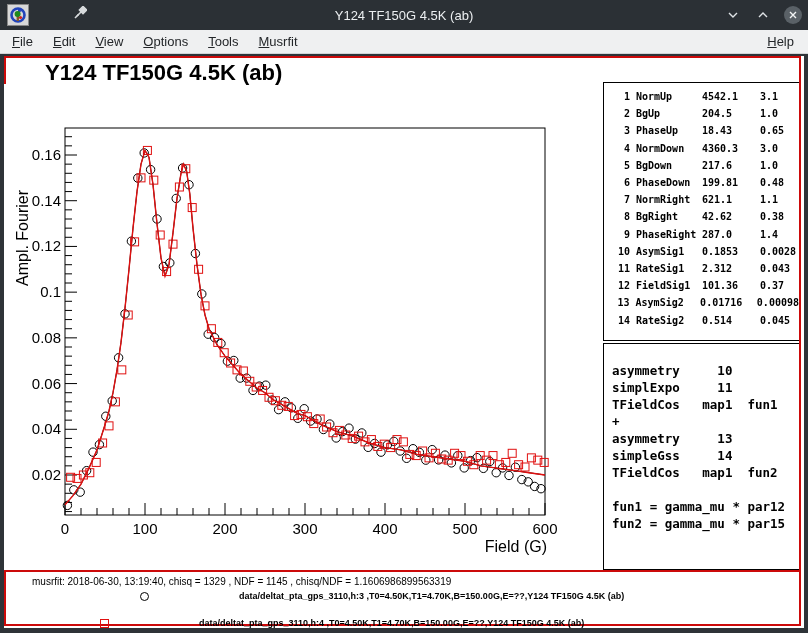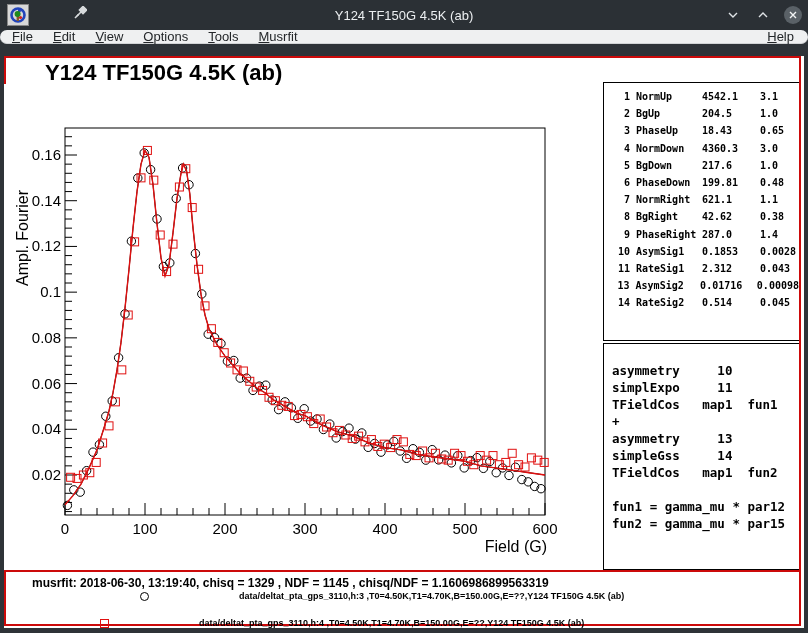--- a/index.html
+++ b/index.html
@@ -10,21 +10,21 @@
   
   #titlebar { position:absolute; left:0; top:0; width:808px; height:30px; background:#2b3035; display:flex; align-items:center; }
   #titlebar .appicon { width:22px; height:22px; margin-left:7px; background:#d8d8d8; border:1px solid #888; display:flex; align-items:center; justify-content:center; }
   #titlebar .pin { margin-left:44px; }
   #title-text { position:absolute; left:0; right:0; text-align:center; color:#eceff1; font-size:13px; }
   .winbtns { position:absolute; right:6px; top:0; height:30px; display:flex; align-items:center; gap:12px; }
   .winbtn { width:18px; height:18px; display:flex; align-items:center; justify-content:center; color:#dfe3e6; }
   .winbtn.close { background:#5a6167; border-radius:50%; }
 
   
-  #menubar { position:absolute; left:0; top:30px; width:808px; height:14px; background:#eff0f1; border-bottom:1px solid #d2d4d6; display:flex; align-items:center; font-size:13px; color:#232629;border-radius:11px; }
+  #menubar { position:absolute; left:0; top:30px; width:808px; height:24px; background:#eff0f1; border-bottom:1px solid #d2d4d6; display:flex; align-items:center; font-size:13px; color:#232629; }
   .menu-item { padding:4px 10px; }
   .menu-item:first-child { margin-left:2px; }
   #menu-help { position:absolute; right:4px; padding:0 10px; }
   .menu-item u, #menu-help u { text-decoration:underline; }
 
   
   #canvas { position:absolute; left:4px; top:56px; width:800px; height:572px; background:#ffffff; }
   .redline { position:absolute; background:#cc0a0a; }
   #plot-svg { position:absolute; left:0; top:0; }
   .box { position:absolute; border:1px solid #000; background:#fff; overflow:hidden; }
@@ -32,21 +32,21 @@
   .prow { display:flex; font-family:"DejaVu Sans Mono", monospace; font-weight:bold; font-size:10px; line-height:17.2px; white-space:pre; }
   .prow .pnum { width:20px; text-align:right; margin-right:6px; }
   .prow .pname { width:66px; }
   .prow .pval { width:58px; }
   .prow .perr { flex:1; }
   #theory-box { left:599px; top:287px; width:197px; height:227px; padding:18px 0 0 8px; }
   #theory-pre { font-family:"DejaVu Sans Mono", monospace; font-weight:bold; font-size:12.5px; line-height:17px; white-space:pre; }
 
   
   #info-pad { position:absolute; left:0; top:514px; width:797px; height:56px; border:2px solid #cc0a0a; background:#fff; }
-  #status-line { position:absolute; left:26px; top:4px; font-size:12px; font-weight:bold; color:#000; white-space:pre; }
+  #status-line { position:absolute; left:26px; top:4px; font-size:10px; font-weight:normal; color:#000; white-space:pre; }
   .leg-row { position:absolute; left:0; width:100%; height:16px; }
   .leg-marker { position:absolute; left:94px; top:3px; width:9px; height:9px; }
   .leg-marker.circle { border:1px solid #000; border-radius:50%; }
   .leg-marker.square { border:1px solid #e01010; }
   .leg-label { position:absolute; left:193px; top:2px; font-size:9px; font-weight:bold; white-space:pre; }
 </style>
 </head>
 <body>
 
 <div id="window">
@@ -353,20 +353,21 @@
         <div class="prow"><span class="pnum">2</span><span class="pname">BgUp</span><span class="pval">204.5</span><span class="perr">1.0</span></div>
         <div class="prow"><span class="pnum">3</span><span class="pname">PhaseUp</span><span class="pval">18.43</span><span class="perr">0.65</span></div>
         <div class="prow"><span class="pnum">4</span><span class="pname">NormDown</span><span class="pval">4360.3</span><span class="perr">3.0</span></div>
         <div class="prow"><span class="pnum">5</span><span class="pname">BgDown</span><span class="pval">217.6</span><span class="perr">1.0</span></div>
         <div class="prow"><span class="pnum">6</span><span class="pname">PhaseDown</span><span class="pval">199.81</span><span class="perr">0.48</span></div>
         <div class="prow"><span class="pnum">7</span><span class="pname">NormRight</span><span class="pval">621.1</span><span class="perr">1.1</span></div>
         <div class="prow"><span class="pnum">8</span><span class="pname">BgRight</span><span class="pval">42.62</span><span class="perr">0.38</span></div>
         <div class="prow"><span class="pnum">9</span><span class="pname">PhaseRight</span><span class="pval">287.0</span><span class="perr">1.4</span></div>
         <div class="prow"><span class="pnum">10</span><span class="pname">AsymSig1</span><span class="pval">0.1853</span><span class="perr">0.0028</span></div>
         <div class="prow"><span class="pnum">11</span><span class="pname">RateSig1</span><span class="pval">2.312</span><span class="perr">0.043</span></div>
+        <div class="prow"><span class="pnum">12</span><span class="pname">FieldSig1</span><span class="pval">101.36</span><span class="perr">0.37</span></div>
         <div class="prow"><span class="pnum">13</span><span class="pname">AsymSig2</span><span class="pval">0.01716</span><span class="perr">0.00098</span></div>
         <div class="prow"><span class="pnum">14</span><span class="pname">RateSig2</span><span class="pval">0.514</span><span class="perr">0.045</span></div>
       </div>
 
     <div id="theory-box" class="box">
       <div id="theory-pre">asymmetry     10
 simplExpo     11
 TFieldCos   map1  fun1
 +
 asymmetry     13

